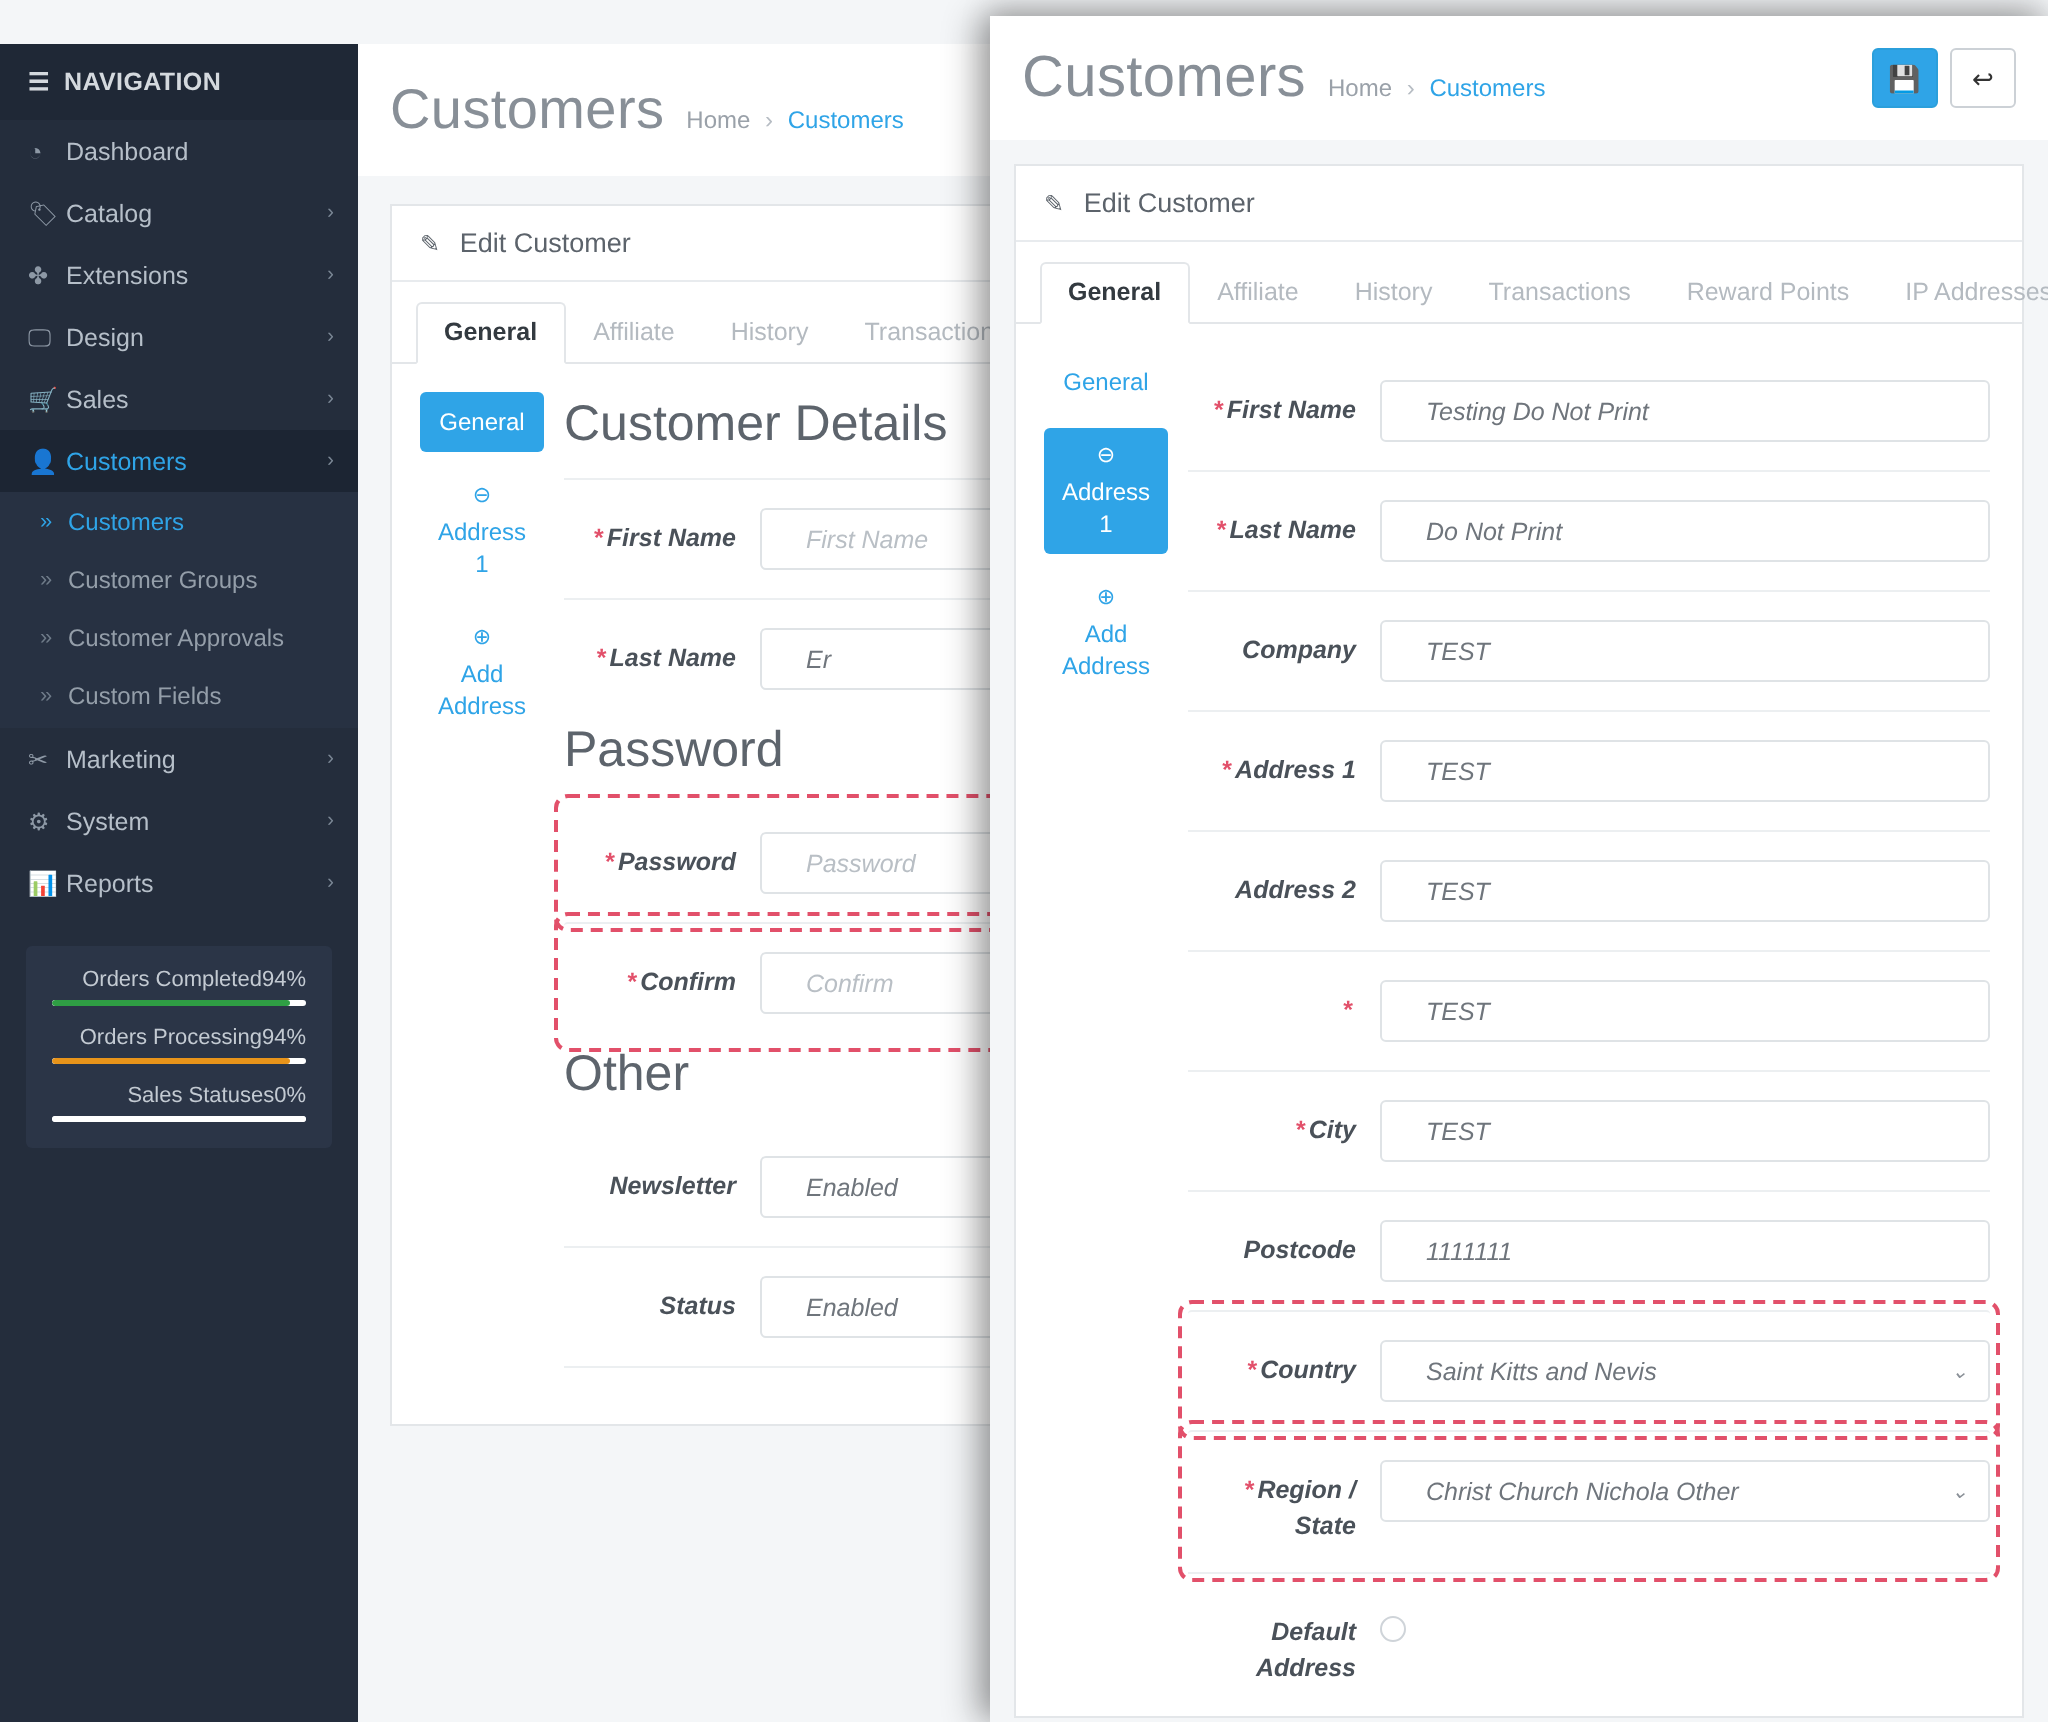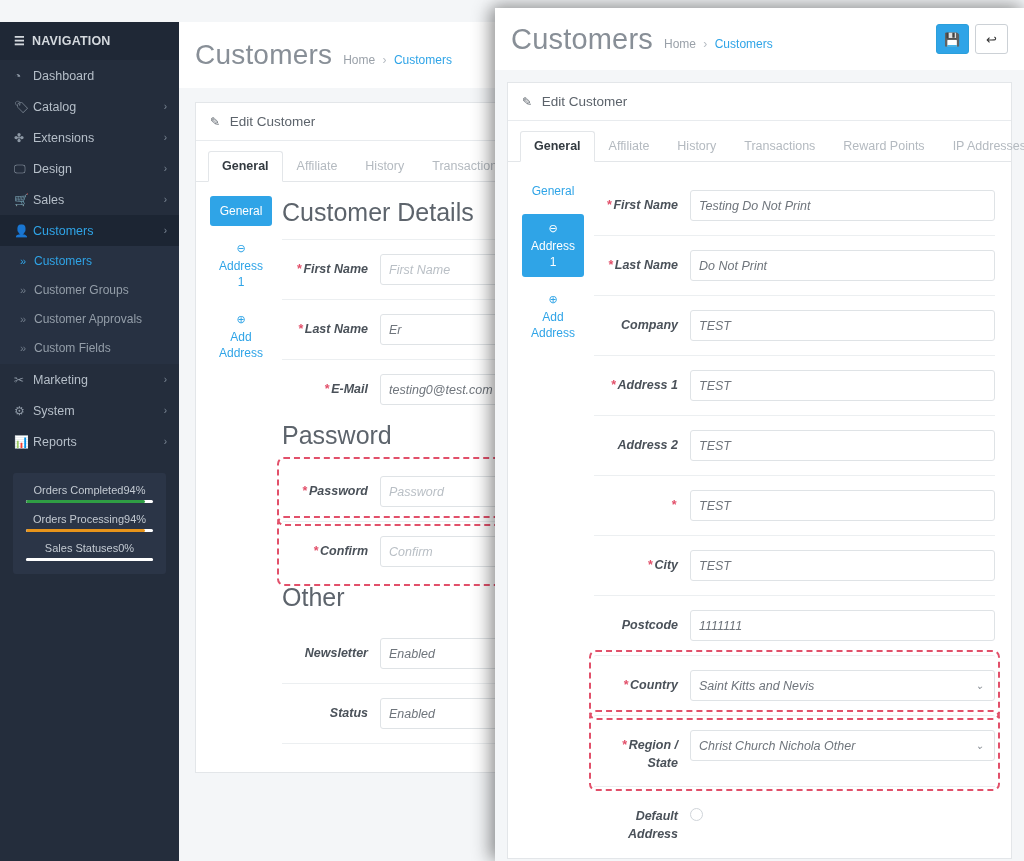--- a/index.html
+++ b/index.html
@@ -49,21 +49,21 @@
   .nav-sub-wrap { background: #273142; padding-bottom: 2px; }
 
   
   .stats {
     margin: 16px 13px 0 13px; background: #2b3547;
     border-radius: 3px; padding: 11px 13px 13px 13px;
   }
   .stat { margin-bottom: 10px; }
   .stat:last-child { margin-bottom: 0; }
   .stat-top {
-    display: flex; justify-content: center;
+    display: flex; justify-content: flex-end;
     font-size: 11px; color: #c3cad2; margin-bottom: 4px;
   }
   .bar { height: 3px; background: #ffffff; border-radius: 2px; position: relative; overflow: hidden; }
   .bar > i { position: absolute; left: 0; top: 0; bottom: 0; display: block; border-radius: 2px; }
 
   
   .win { position: absolute; background: #f4f6f8; overflow: hidden; }
 
   .page-head { background: #fff; display: flex; align-items: center; }
   .page-title {
@@ -121,21 +121,21 @@
   .flabel {
     width: 98px; flex: 0 0 98px; text-align: right;
     font-size: 12.5px; font-weight: bold; color: #4a5159;
     line-height: 1.45; padding-top: 6px; padding-right: 12px;
   }
   .flabel .req { color: #e2506a; font-weight: bold; margin-right: 2px; }
   .fctrl { flex: 1; }
   .inp {
     height: 31px; border: 1px solid #dfe3e6; border-radius: 3px;
     background: #fff; font-size: 12.5px; color: #6f757c;
-    display: flex; align-items: center; padding: 0 8px;
+    display: flex; align-items: center; padding: 0 22px;
   }
   .inp.ph { color: #b9bfc5; }
   .sel { position: relative; }
   .sel .chev {
     position: absolute; right: 10px; top: 0; bottom: 0;
     display: flex; align-items: center; color: #8a9097; font-size: 10px;
   }
   .radio {
     width: 13px; height: 13px; border: 1px solid #cfd4d9;
     border-radius: 50%; background: #fff; margin-top: 7px;
@@ -314,28 +314,20 @@
                   </div>
                 </div>
                 <div class="frow">
                   <div class="flabel"><span class="req">*</span>Last Name</div>
                   <div class="fctrl">
                     <div class="inp">
                       <span>Er</span>
                     </div>
                   </div>
                 </div>
-                <div class="frow">
-                  <div class="flabel"><span class="req">*</span>E-Mail</div>
-                  <div class="fctrl">
-                    <div class="inp">
-                      <span>testing0@test.com</span>
-                    </div>
-                  </div>
-                </div>
               </div>
             <div class="sec-title">Password</div>
             <div id="backPwFields">
                 <div class="frow first hl">
                   <div class="flabel"><span class="req">*</span>Password</div>
                   <div class="fctrl">
                     <div class="inp ph">
                       <span>Password</span>
                     </div>
                   </div>

